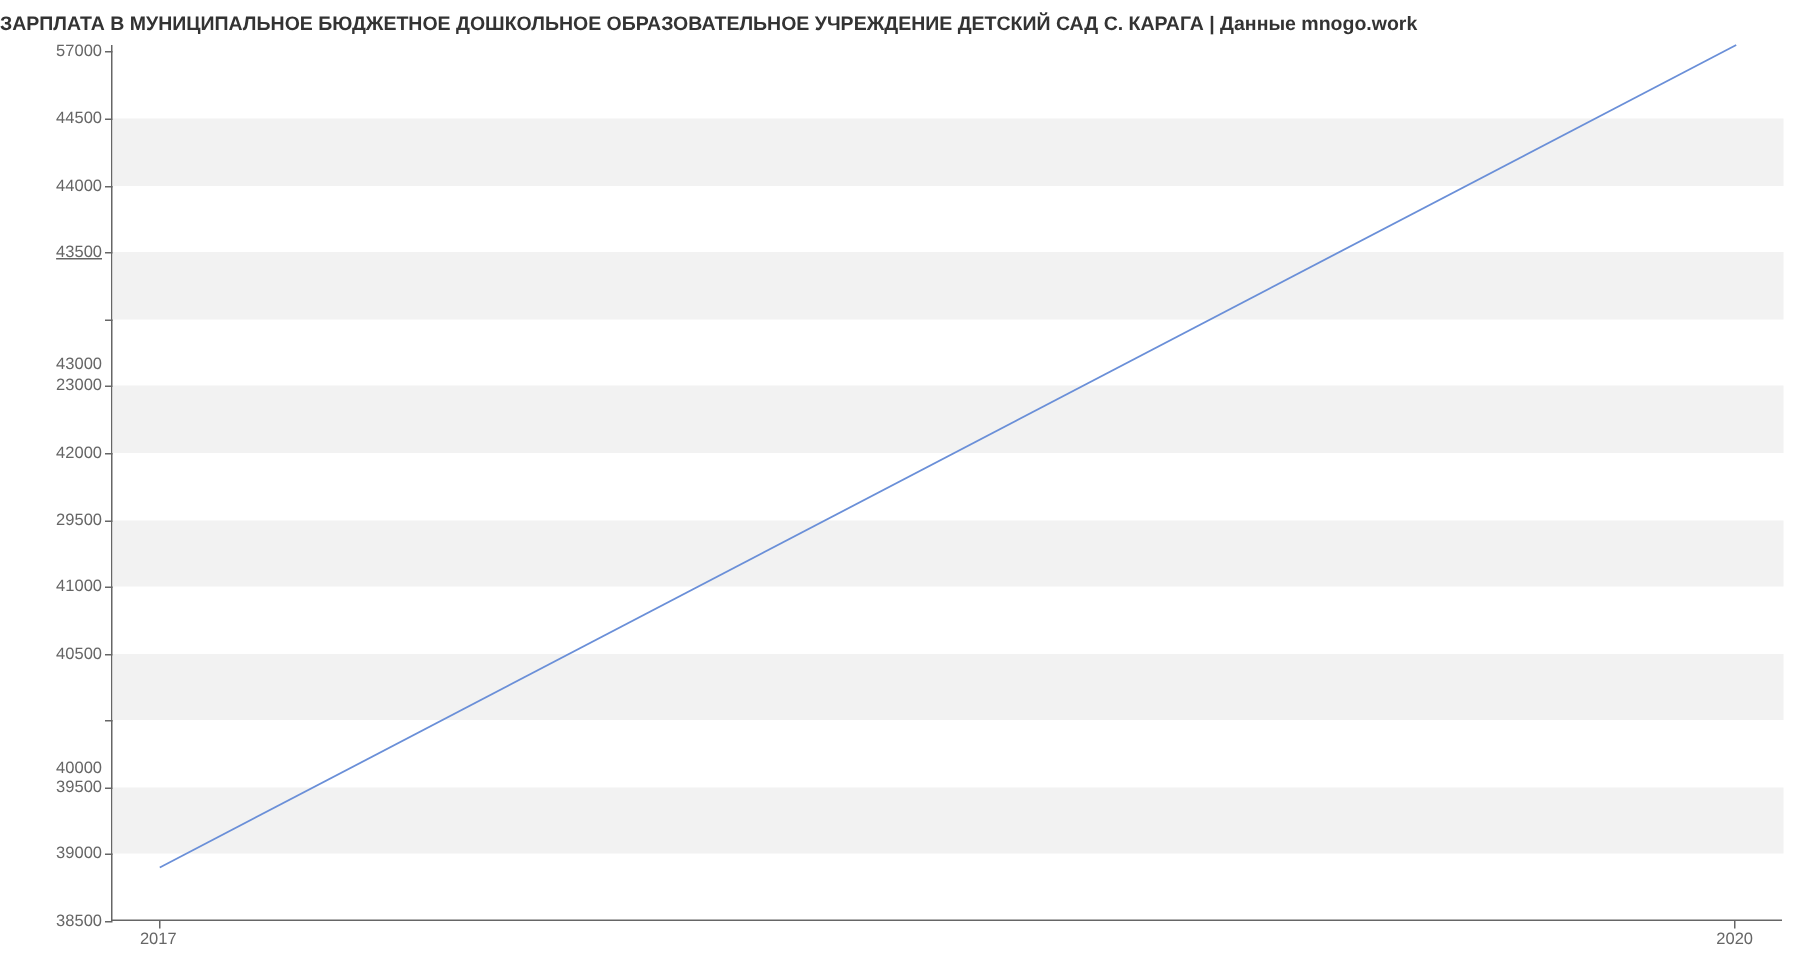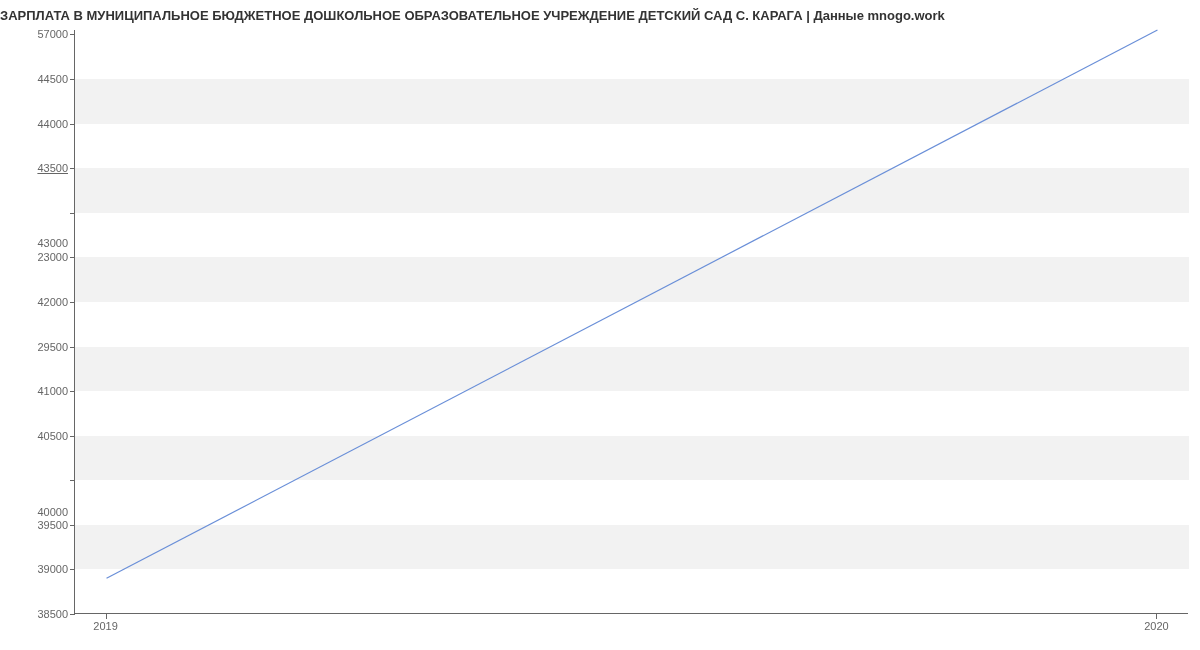--- a/index.html
+++ b/index.html
@@ -121,16 +121,16 @@
     <div class="ytick" style="top: 391.099px;">41000</div>
     <div class="ytick" style="top: 346.519px;">29500</div>
     <div class="ytick" style="top: 301.939px;">42000</div>
     <div class="ytick" style="top: 257.359px;">23000</div>
     <div class="ytick" style="top: 212.779px; margin-top: 30px;">43000</div>
     <div class="ytick" style="top: 168.198px; text-decoration: underline;">43500</div>
     <div class="ytick" style="top: 123.618px;">44000</div>
     <div class="ytick" style="top: 79.0382px;">44500</div>
     <div class="ytick" style="top: 34.458px;">57000</div>
     <div class="xtickmark" style="left: 105.528px;"></div>
-    <div class="xtick" style="left: 105.528px;">2019</div>
+    <div class="xtick" style="left: 105.528px;">2017</div>
     <div class="xtickmark" style="left: 1156.47px;"></div>
     <div class="xtick" style="left: 1156.47px;">2020</div>
   </div>
 
 </body></html>

